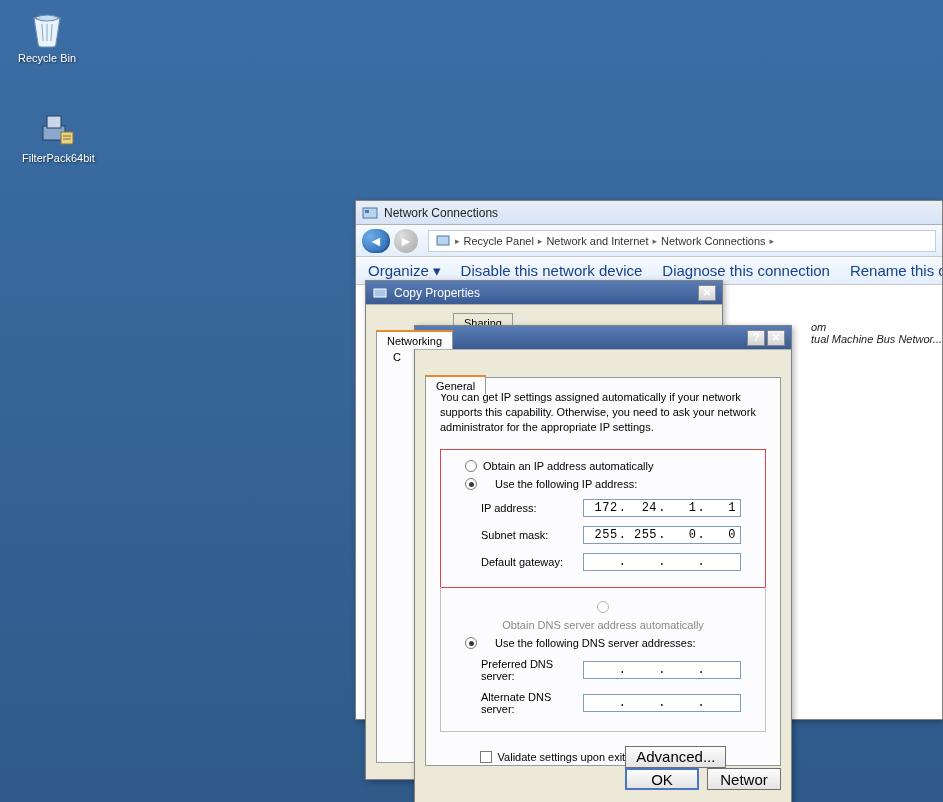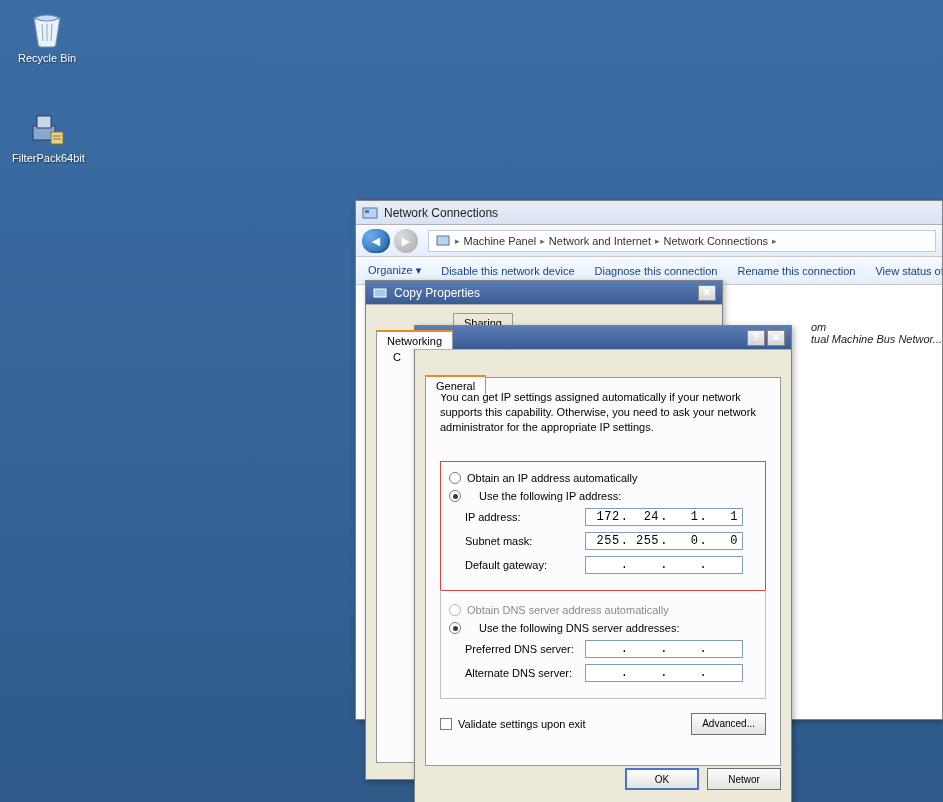--- a/index.html
+++ b/index.html
@@ -104,21 +104,21 @@
     white-space: nowrap;
   }
   .breadcrumb .sep { color: #666; font-size: 9px; }
   .cmdbar {
     height: 28px;
     background: linear-gradient(to bottom,#f6faff,#e4eefb);
     border-bottom: 1px solid #c8c8c8;
     display:flex;align-items:center;
     padding: 0 12px;
     gap: 20px;
-    font-size:11px;
+    font-size:15px;
     color: #15428b;
     white-space: nowrap;
     overflow: hidden;
   }
   .cmdbar span { cursor: default; }
   .netcontent {
     position: relative;
     background: #fff;
     height: calc(100% - 84px);
     padding: 8px 12px;
@@ -165,42 +165,42 @@
   .ipv4 {
     left: 414px; top: 325px; width: 378px; height: 478px;
     background:#ece9d8;
   }
   .ipv4 .body { padding: 8px 10px 10px; }
   .ipv4 .tabpanel {
     height: 388px;
     padding: 12px 14px;
     font-size:11px;
   }
-  .desc { color:#000; line-height: 1.35; margin-bottom: 26px; }
+  .desc { color:#000; line-height: 1.35; margin-bottom: 14px; }
   .groupbox {
     border: 1px solid #c0c0c0;
-    padding: 8px 8px 10px;
+    padding: 8px 24px 10px;
     margin-bottom: 10px;
     position: relative;
   }
   .highlight { border: 1px solid #d44 !important; }
   .radio-row {
     display:flex; align-items:center; gap:6px;
     margin: 2px 0 6px;
   }
   .radio {
     width:12px;height:12px;border:1px solid #7a7a7a;border-radius:50%;
     background:#fff;display:inline-block;position:relative;
   }
   .radio.checked::after{
     content:"";position:absolute;left:3px;top:3px;width:5px;height:5px;border-radius:50%;background:#3b3b3b;
   }
   .radio.disabled { border-color:#b5b5b5; }
   .field-row {
-    display:flex; align-items:center; margin: 0 0 6px; padding-left: 16px;
+    display:flex; align-items:center; margin: 9px 0 6px; padding-left: 16px;
   }
   .field-row .lbl { width: 120px; }
   .ipinput {
     border: 1px solid #7f9db9;
     background:#fff;
     height: 18px;
     width: 158px;
     display:flex;
     align-items:center;
     font-family: "Courier New", monospace;
@@ -213,46 +213,46 @@
   .checkbox {
     width:12px;height:12px;border:1px solid #7a7a7a;background:#fff;display:inline-block;
   }
   .btnrow {
     display:flex; justify-content:flex-end; gap: 8px; margin-top: 2px;
   }
   .btn {
     min-width: 74px; height: 22px;
     border: 1px solid #707070;
     background: linear-gradient(to bottom,#fdfdfd,#e3e3e3);
-    font-size:10px;
+    font-size:15px;
     display:flex;align-items:center;justify-content:center;
     padding: 0 10px;
   }
   .btn.default { border: 2px solid #4a74c4; }
-  .grayed { color:#8a8a8a; }
+  .grayed { color:#8a8a8a;flex-direction:column; }
   .fieldset-title {
     font-size:11px;
     margin-left: 12px;
   }
 </style>
 </head>
 <body>
 
 <div class="desktop-icon" style="left:12px;top:8px">
   <div class="glyph">
     <svg width="38" height="40" viewBox="0 0 38 40">
       <path d="M6 10 L32 10 L28 36 Q28 39 25 39 L13 39 Q10 39 10 36 Z" fill="#eaf2fa" stroke="#6a8cb3" stroke-width="1.2"></path>
       <path d="M6 10 Q19 4 32 10 Q19 16 6 10 Z" fill="#c7dcf1" stroke="#6a8cb3" stroke-width="1.2"></path>
       <path d="M14 16 L15 33 M19 16 L19 33 M24 16 L23 33" stroke="#88a8c6" stroke-width="1"></path>
     </svg>
   </div>
   <div class="label">Recycle Bin</div>
 </div>
 
-<div class="desktop-icon" style="left:12px;top:108px">
+<div class="desktop-icon" style="left:22px;top:108px">
   <div class="glyph">
     <svg width="40" height="40" viewBox="0 0 40 40">
       <rect x="6" y="18" width="22" height="14" fill="#89a8cc" stroke="#2a3c5e"></rect>
       <rect x="10" y="8" width="14" height="12" fill="#c8d7ea" stroke="#2a3c5e"></rect>
       <rect x="24" y="24" width="12" height="12" fill="#e8d488" stroke="#8a7030"></rect>
       <path d="M26 28 L34 28 M26 31 L34 31" stroke="#8a7030"></path>
     </svg>
   </div>
   <div class="label">FilterPack64bit</div>
 </div>
@@ -271,21 +271,21 @@
   <div class="navtoolbar">
     <div class="navback">◄</div>
     <div class="navfwd">►</div>
     <div class="breadcrumb">
       <span>
         <svg width="16" height="16">
             <rect x="2" y="4" width="12" height="9" fill="#b9d4ef" stroke="#5077a8"></rect>
           </svg>
       </span>
       <span class="sep">▸</span>
-      <span>Machine Panel</span>
+      <span>Recycle Panel</span>
       <span class="sep">▸</span>
       <span>Network and Internet</span>
       <span class="sep">▸</span>
       <span>Network Connections</span>
       <span class="sep">▸</span>
     </div>
   </div>
   <div class="cmdbar">
     <span>Organize ▾</span>
     <span>Disable this network device</span>
@@ -411,21 +411,21 @@
               <span class="dot">.</span>
             <span class="oct"></span>
               <span class="dot">.</span>
             <span class="oct"></span>
               <span class="dot">.</span>
             <span class="oct"></span>
           </div>
         </div>
       </div>
 
-      <div style="display:flex;align-items:center;justify-content:space-between;margin-top:14px">
+      <div style="display:flex;align-items:center;justify-content:center;margin-top:14px">
         <div class="radio-row" style="margin:0">
           <span class="checkbox"></span>
           <span>Validate settings upon exit</span>
         </div>
         <div class="btn">Advanced...</div>
       </div>
     </div>
 
     <div class="btnrow">
       <div class="btn default">OK</div>

